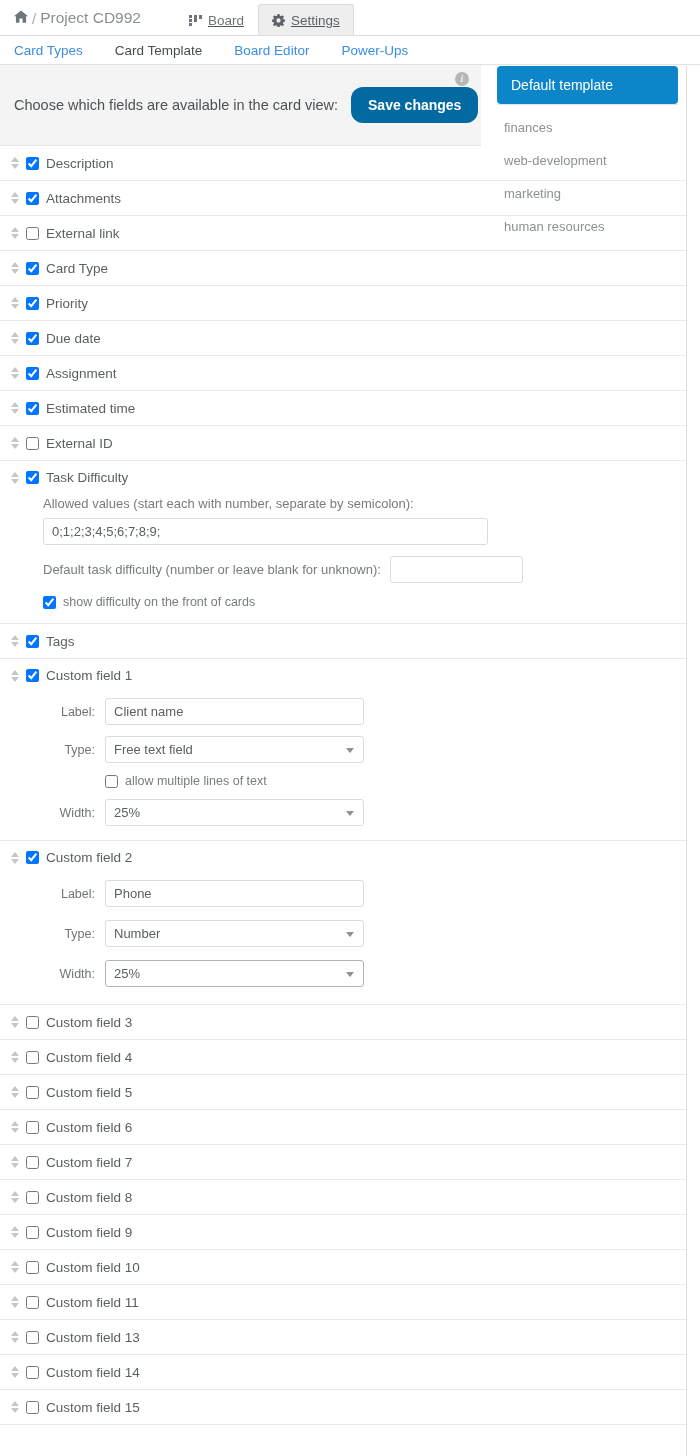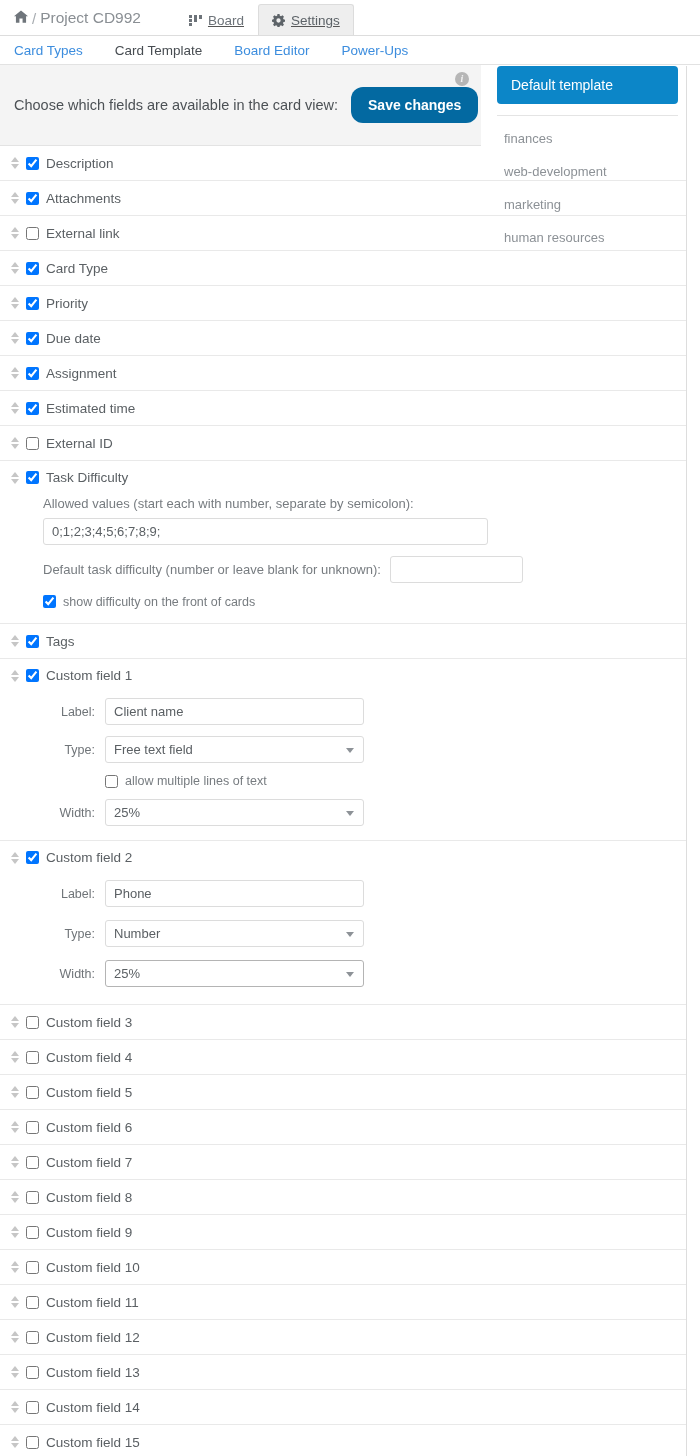--- a/index.html
+++ b/index.html
@@ -141,21 +141,21 @@
     width: 181px;
     background: #0c86c8;
     color: #ffffff;
     font-size: 14px;
     border: none;
     border-radius: 4px;
     padding: 11px 0 11px 14px;
     text-align: left;
     cursor: pointer;
     font-family: "Liberation Sans", sans-serif;
-    margin-bottom: 11px;
+    margin-bottom: 0;
   }
   .rail-sep { height: 1px; background: #e4e4e4; width: 181px; margin-bottom: 6px; }
   .rail-item {
     font-size: 13px;
     color: #8c9196;
     padding: 9px 0 9px 7px;
     cursor: pointer;
     white-space: nowrap;
   }
 
@@ -217,21 +217,21 @@
     height: 26px;
     font-size: 13px;
     color: #5b6064;
     padding: 0 8px;
     font-family: "Liberation Sans", sans-serif;
     background: #ffffff;
     outline: none;
   }
   .inline-row { display: flex; align-items: center; gap: 9px; margin-bottom: 12px; }
   .inline-row .det-text { margin-bottom: 0; }
-  .chk-inline { display: flex; align-items: flex-start; gap: 7px; }
+  .chk-inline { display: flex; align-items: flex-end; gap: 7px; }
   .chk-inline span { font-size: 12.5px; color: #777c80; }
 
   .fieldgrid { }
   .fg-row { display: flex; align-items: center; margin-bottom: 11px; }
   .fg-lab {
     width: 52px;
     font-size: 12.5px;
     color: #6f7478;
     text-align: right;
     margin-right: 10px;
@@ -624,30 +624,20 @@
           <span class="frow-label">Custom field 11</span>
         </div>
       </div>
       <div class="frow">
         <div class="frow-head">
           <span class="sort-ic">
               <i class="up"></i>
               <i class="dn"></i>
             </span>
           <input type="checkbox" class="cb" style="">
-          <span class="frow-label">Custom field 12</span>
-        </div>
-      </div>
-      <div class="frow">
-        <div class="frow-head">
-          <span class="sort-ic">
-              <i class="up"></i>
-              <i class="dn"></i>
-            </span>
-          <input type="checkbox" class="cb" style="">
           <span class="frow-label">Custom field 13</span>
         </div>
       </div>
       <div class="frow">
         <div class="frow-head">
           <span class="sort-ic">
               <i class="up"></i>
               <i class="dn"></i>
             </span>
           <input type="checkbox" class="cb" style="">

